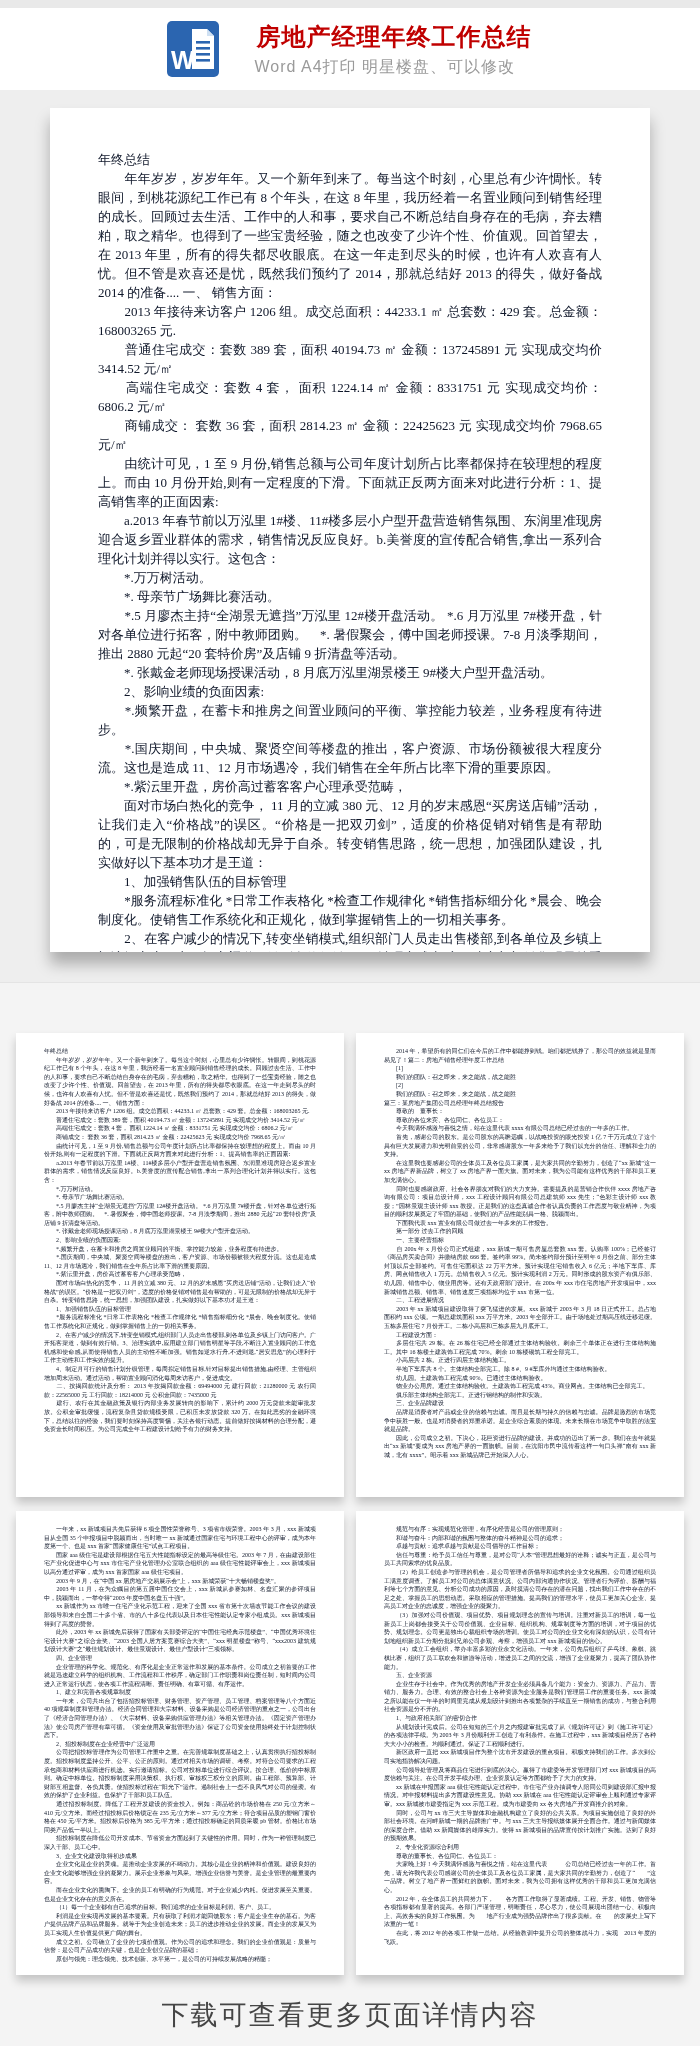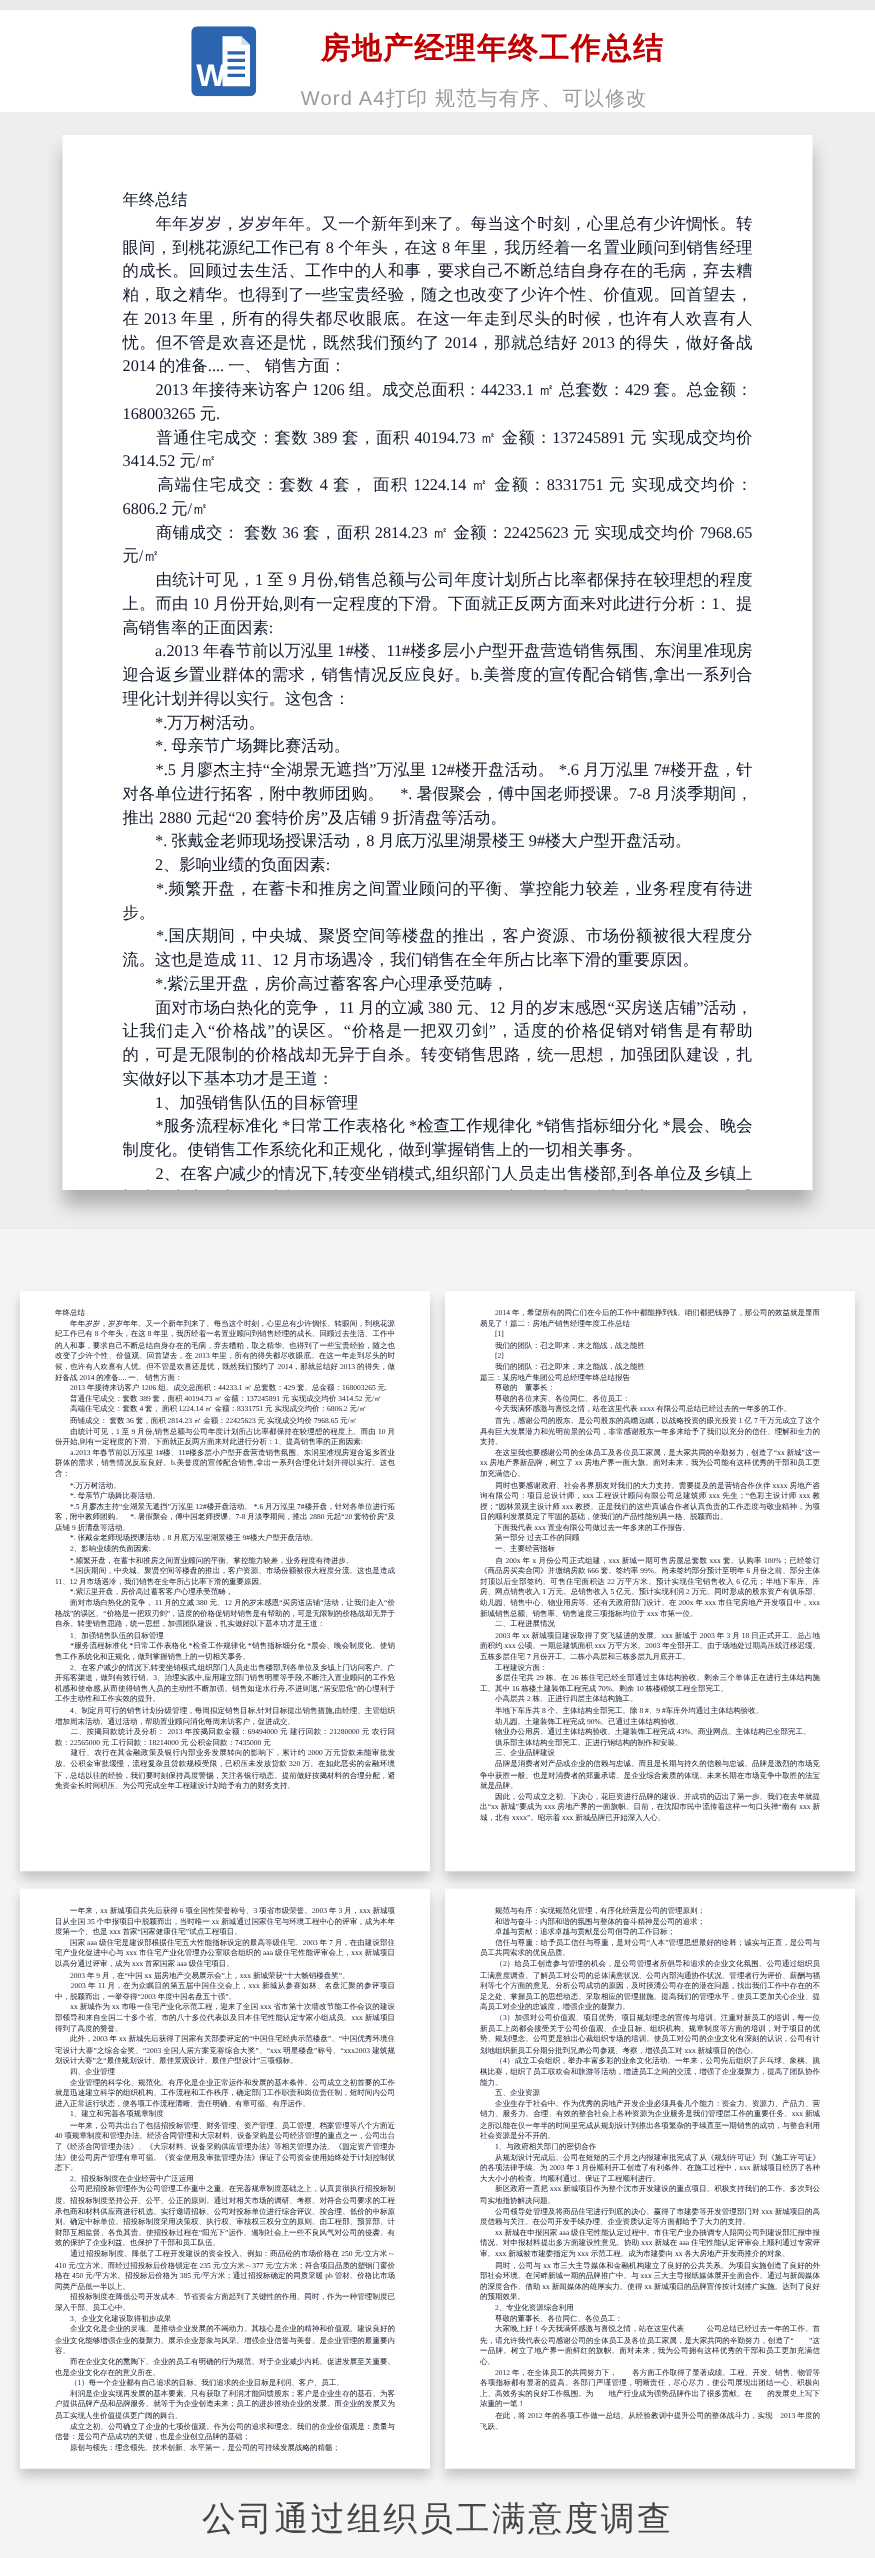--- a/index.html
+++ b/index.html
@@ -11,21 +11,21 @@
   }
   
   .top-gap{height:8px;background:#e9e9e9;}
   header{
     background:#ffffff;height:82px;
     display:flex;align-items:center;justify-content:center;
   }
   .header-inner{display:flex;align-items:center;gap:36px;}
   .word-icon{width:52px;height:56px;flex:0 0 auto;}
   .header-text h1{
-    margin:16px;font-size:24px;line-height:28px;font-weight:bold;
+    margin:2px;font-size:24px;line-height:28px;font-weight:bold;
     color:#c00000;letter-spacing:1px;
     font-family:"Liberation Sans","DejaVu Sans",sans-serif;
   }
   .header-text p{
     margin:6px 0 0 0;font-size:16px;color:#9a9a9a;letter-spacing:1px;
   }
   
   .main-preview{
     background:#eeeeee;padding:18px 0 30px 0;
   }
@@ -77,21 +77,21 @@
         <path d="M40 8 l7 7 h-7 z" fill="#cfe0f2"></path>
         <rect x="29" y="20" width="14" height="2.6" fill="#2b65b0"></rect>
         <rect x="29" y="26" width="14" height="2.6" fill="#2b65b0"></rect>
         <rect x="29" y="32" width="14" height="2.6" fill="#2b65b0"></rect>
         <rect x="29" y="38" width="14" height="2.6" fill="#2b65b0"></rect>
         <text x="4" y="48" font-family="Liberation Sans, DejaVu Sans, sans-serif" font-size="25" font-weight="bold" fill="#ffffff">W</text>
       </svg>
     </div>
     <div class="header-text">
       <h1>房地产经理年终工作总结</h1>
-      <p>Word A4打印 规范与有序、可以修改</p>
+      <p>Word A4打印 明星楼盘、可以修改</p>
     </div>
   </div>
 </header>
 
 <section class="main-preview">
   <div class="page page-large">
       <p class="para">年终总结</p>
       <p class="para">　　年年岁岁，岁岁年年。又一个新年到来了。每当这个时刻，心里总有少许惆怅。转眼间，到桃花源纪工作已有 8 个年头，在这 8 年里，我历经着一名置业顾问到销售经理的成长。回顾过去生活、工作中的人和事，要求自己不断总结自身存在的毛病，弃去糟粕，取之精华。也得到了一些宝贵经验，随之也改变了少许个性、价值观。回首望去，在 2013 年里，所有的得失都尽收眼底。在这一年走到尽头的时候，也许有人欢喜有人忧。但不管是欢喜还是忧，既然我们预约了 2014，那就总结好 2013 的得失，做好备战 2014 的准备.... 一、 销售方面：</p>
       <p class="para">　　2013 年接待来访客户 1206 组。成交总面积：44233.1 ㎡ 总套数：429 套。总金额：168003265 元.</p>
       <p class="para">　　普通住宅成交：套数 389 套，面积 40194.73 ㎡ 金额：137245891 元 实现成交均价 3414.52 元/㎡</p>
@@ -211,14 +211,14 @@
       <p class="para">　　同时，公司与 xx 市三大主导媒体和金融机构建立了良好的公共关系。为项目实施创造了良好的外部社会环境。在河畔新城一期的品牌推广中。与 xxx 三大主导报纸媒体展开全面合作。通过与新闻媒体的深度合作。借助 xx 新闻媒体的雄厚实力。使得 xx 新城项目的品牌宣传按计划推广实施。达到了良好的预期效果。</p>
       <p class="para">　　2、专业化资源综合利用</p>
       <p class="para">　　尊敬的董事长、各位同仁、各位员工：</p>
       <p class="para">　　大家晚上好！今天我满怀感激与喜悦之情，站在这里代表　　　公司总结已经过去一年的工作。首先，请允许我代表公司感谢公司的全体员工及各位员工家属，是大家共同的辛勤努力，创造了“　　”这一品牌。树立了地产界一面鲜红的旗帜。面对未来，我为公司拥有这样优秀的干部和员工更加充满信心。</p>
       <p class="para">　　2012 年，在全体员工的共同努力下，　　各方面工作取得了显著成绩。工程、开发、销售、物管等各项指标都有显著的提高。各部门严谨管理，明晰责任，尽心尽力，使公司展现出团结一心、积极向上、高效务实的良好工作氛围。为　　地产行业成为强势品牌作出了很多贡献。在　　的发展史上写下浓重的一笔！</p>
       <p class="para">　　在此，将 2012 年的各项工作做一总结。从经验教训中提升公司的整体战斗力，实现　2013 年度的飞跃。</p>
     </div>
 </section>
 
 <footer>
-  <p>公司通过组织员工满意度调查</p>
+  <p>下载可查看更多页面详情内容</p>
 </footer>
 
 </body></html>

